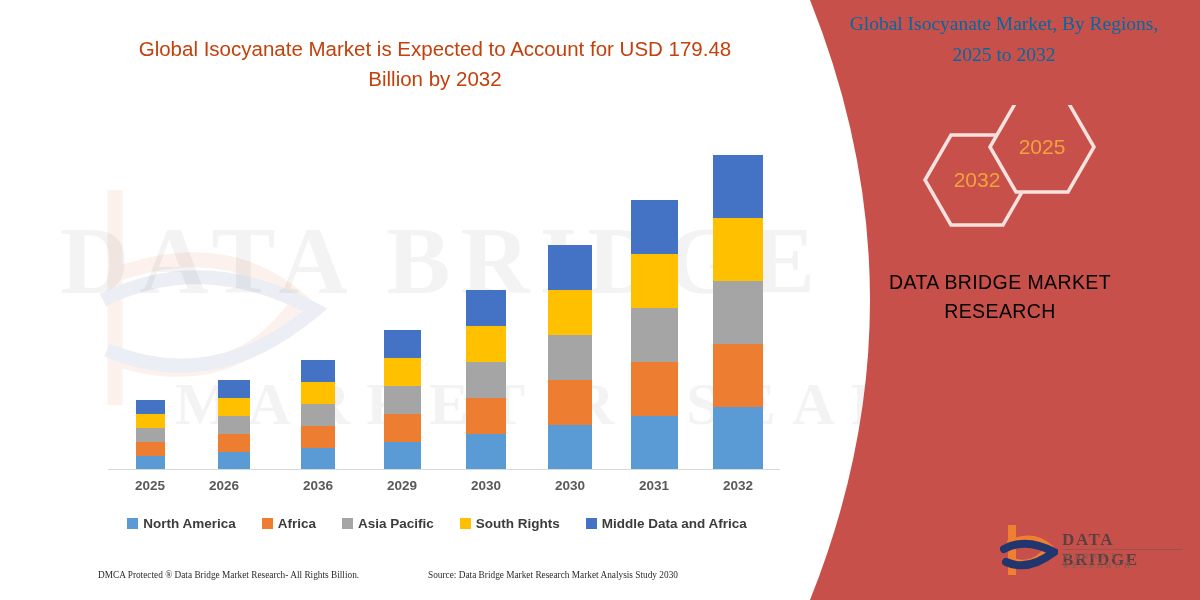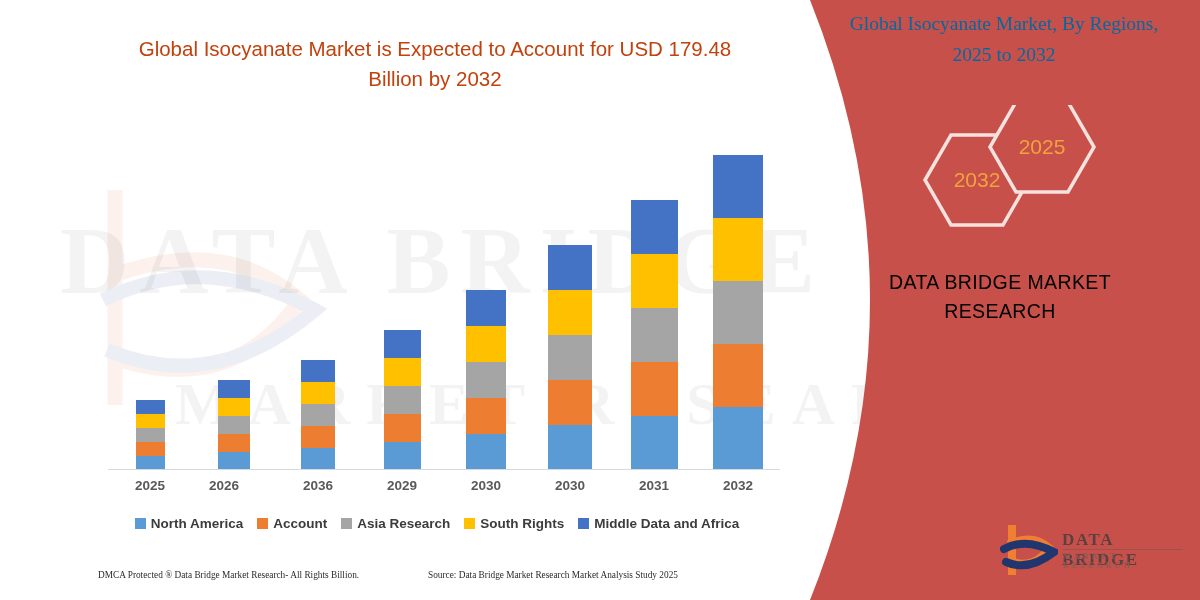--- a/index.html
+++ b/index.html
@@ -45,21 +45,21 @@
   .seg { width:100%; display:block; }
 
   .xlabels { position:absolute; left:108px; top:478px; width:672px; height:24px; }
   .xlab {
     position:absolute; text-align:center; font-size:13.5px; font-weight:700;
     color:#595959; top:0;
   }
 
   .legend {
     position:absolute; left:108px; top:512px; width:672px; height:22px;
-    display:flex; align-items:center; justify-content:center; gap:0px;
+    display:flex; align-items:center; justify-content:center; gap:12px;
   }
   .lg-item { display:flex; align-items:center; gap:5px; margin-right:14px; }
   .lg-swatch { width:11px; height:11px; display:block; }
   .lg-label { font-size:13.5px; font-weight:700; color:#3c3c3c; white-space:nowrap; }
 
   .footnote-l {
     position:absolute; left:98px; top:570px; font-size:9.3px; color:#2b2b2b;
     font-family:"Liberation Serif", serif; white-space:nowrap;
   }
   .footnote-r {
@@ -186,38 +186,38 @@
         <div class="xlab" style="left: 600px; width: 60px;">2032</div>
       </div>
 
     <div class="legend" id="legend">
         <div class="lg-item">
           <span class="lg-swatch" style="background: rgb(91, 155, 213);"></span>
           <span class="lg-label">North America</span>
         </div>
         <div class="lg-item">
           <span class="lg-swatch" style="background: rgb(237, 125, 49);"></span>
-          <span class="lg-label">Account</span>
+          <span class="lg-label">Africa</span>
         </div>
         <div class="lg-item">
           <span class="lg-swatch" style="background: rgb(165, 165, 165);"></span>
-          <span class="lg-label">Asia Research</span>
+          <span class="lg-label">Asia Pacific</span>
         </div>
         <div class="lg-item">
           <span class="lg-swatch" style="background: rgb(255, 192, 0);"></span>
           <span class="lg-label">South Rights</span>
         </div>
         <div class="lg-item">
           <span class="lg-swatch" style="background: rgb(68, 114, 196);"></span>
           <span class="lg-label">Middle Data and Africa</span>
         </div>
       </div>
 
     <div class="footnote-l">DMCA Protected ® Data Bridge Market Research-  All Rights Billion.</div>
-    <div class="footnote-r">Source: Data Bridge Market Research  Market Analysis Study 2025</div>
+    <div class="footnote-r">Source: Data Bridge Market Research  Market Analysis Study 2030</div>
   </div>
 
   <div class="right-panel">
     <svg class="right-svg" width="420" height="600" viewBox="0 0 420 600" preserveAspectRatio="none">
       <path id="redshape" d="M30 0 L420 0 L420 600 L30 600 Q150 300 30 0 Z" fill="#C8504B"></path>
     </svg>
 
     <div class="right-content">
       <div class="rp-title">Global Isocyanate Market, By Regions, 2025 to 2032</div>
 

